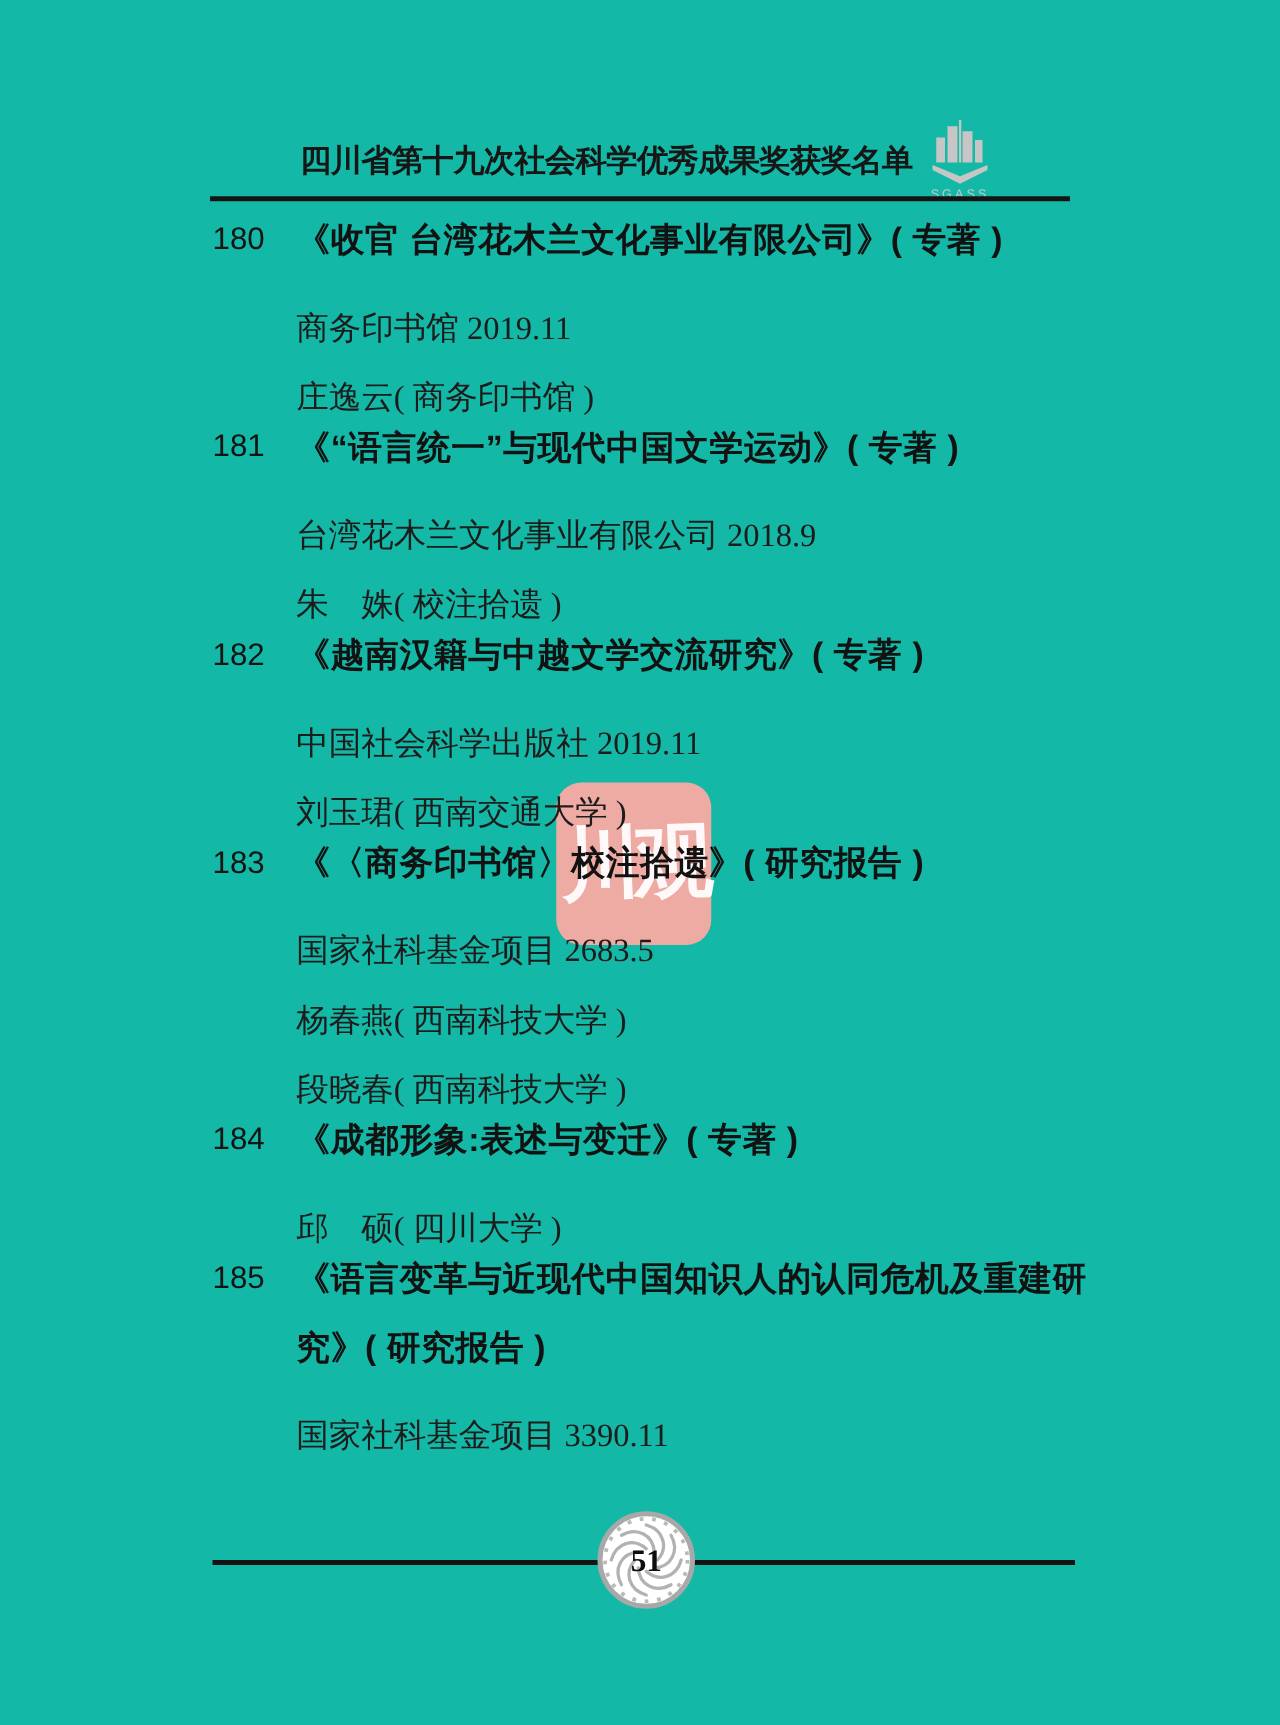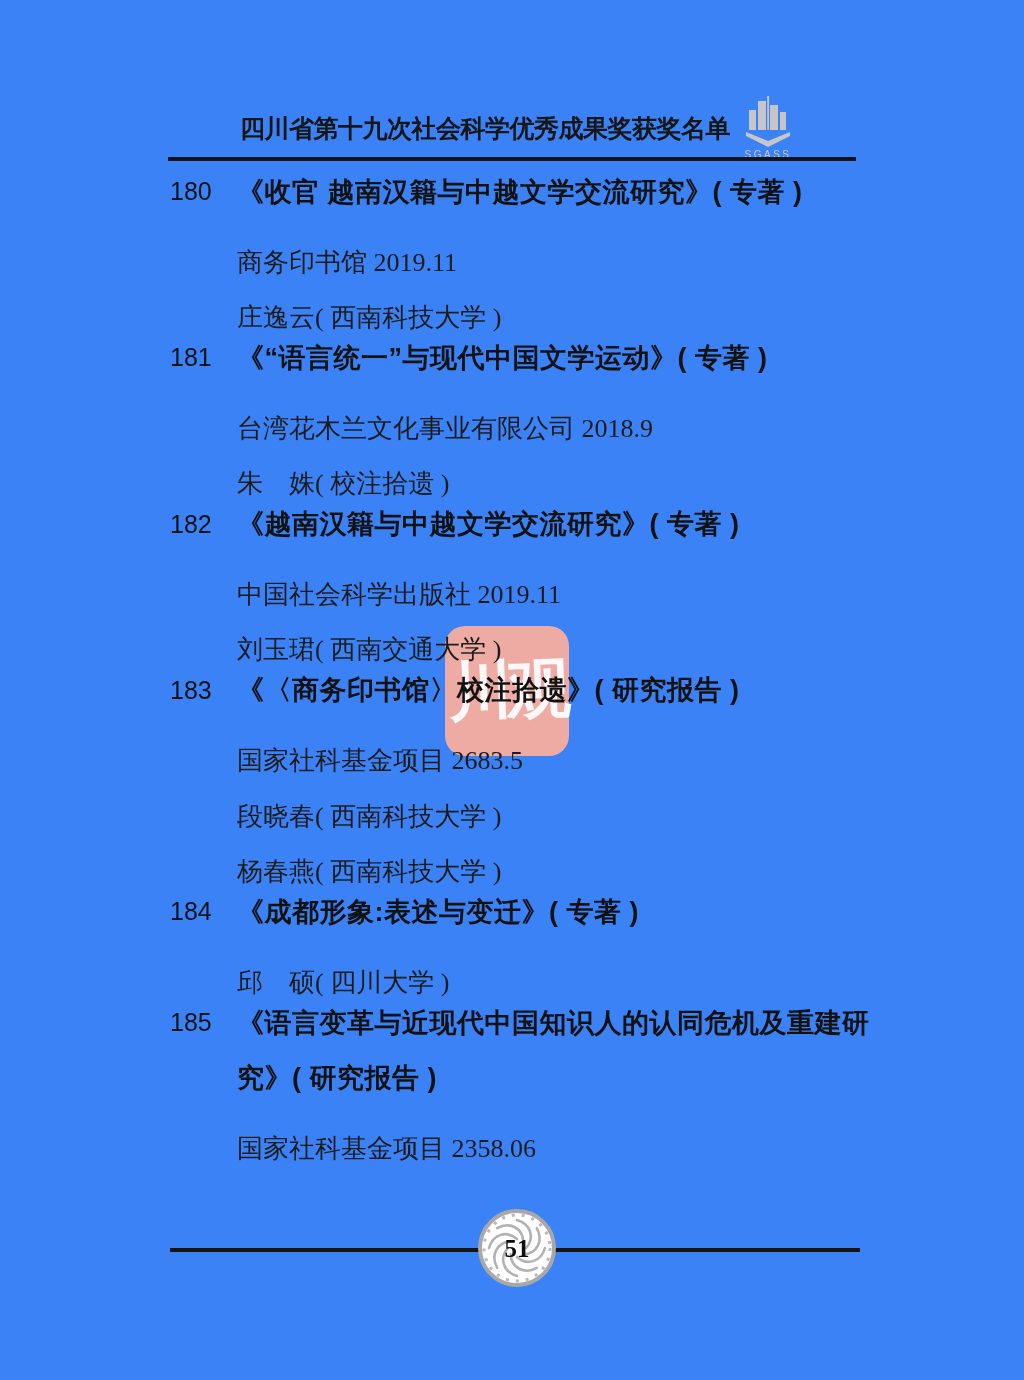--- a/index.html
+++ b/index.html
@@ -1,19 +1,19 @@
 <!DOCTYPE html>
 <html><head>
 <meta charset="utf-8">
 <style>
   html,body{margin:0;padding:0;background:#888;}
   #page{
     position:relative;
     width:1024px;height:1380px;
-    background:#3b82f6;
+    background:#14b8a6;
     overflow:hidden;
     font-family:"Liberation Sans",sans-serif;
     color:#111;
     margin:0 auto;
   }
   
   #header-title{
     position:absolute;left:240px;top:112px;
     font-size:25px;font-weight:600;letter-spacing:-0.5px;
     color:#161616;white-space:nowrap;
@@ -91,27 +91,27 @@
   <div id="header-rule"></div>
 
   <div id="watermark" style="background: rgb(237, 171, 164);">
     <span style="color: rgba(255, 255, 255, 0.92);">川观</span>
   </div>
 
   <div id="content">
       <div>
         <div class="line">
           <span class="entry-num">180</span>
-          <span class="title-text">《收官 越南汉籍与中越文学交流研究》( 专著 )</span>
+          <span class="title-text">《收官 台湾花木兰文化事业有限公司》( 专著 )</span>
         </div>
         <div class="line">
           <span class="detail-text">商务印书馆 2019.11</span>
         </div>
         <div class="line">
-          <span class="detail-text">庄逸云( 西南科技大学 )</span>
+          <span class="detail-text">庄逸云( 商务印书馆 )</span>
         </div>
       </div>
       <div>
         <div class="line">
           <span class="entry-num">181</span>
           <span class="title-text">《“语言统一”与现代中国文学运动》( 专著 )</span>
         </div>
         <div class="line">
           <span class="detail-text">台湾花木兰文化事业有限公司 2018.9</span>
         </div>
@@ -133,45 +133,45 @@
       </div>
       <div>
         <div class="line">
           <span class="entry-num">183</span>
           <span class="title-text">《〈商务印书馆〉校注拾遗》( 研究报告 )</span>
         </div>
         <div class="line">
           <span class="detail-text">国家社科基金项目 2683.5</span>
         </div>
         <div class="line">
-          <span class="detail-text">段晓春( 西南科技大学 )</span>
+          <span class="detail-text">杨春燕( 西南科技大学 )</span>
         </div>
         <div class="line">
-          <span class="detail-text">杨春燕( 西南科技大学 )</span>
+          <span class="detail-text">段晓春( 西南科技大学 )</span>
         </div>
       </div>
       <div>
         <div class="line">
           <span class="entry-num">184</span>
           <span class="title-text">《成都形象:表述与变迁》( 专著 )</span>
         </div>
         <div class="line">
           <span class="detail-text">邱　硕( 四川大学 )</span>
         </div>
       </div>
       <div>
         <div class="line">
           <span class="entry-num">185</span>
           <span class="title-text">《语言变革与近现代中国知识人的认同危机及重建研</span>
         </div>
         <div class="line">
           <span class="title-text">究》( 研究报告 )</span>
         </div>
         <div class="line">
-          <span class="detail-text">国家社科基金项目 2358.06</span>
+          <span class="detail-text">国家社科基金项目 3390.11</span>
         </div>
       </div>
     </div>
 
   <div id="footer-rule"></div>
 
   <svg id="medallion" viewBox="0 0 80 80">
     <circle cx="40" cy="40" r="37" fill="#ffffff" stroke="#a8a8a8" stroke-width="4"></circle>
     <circle cx="40" cy="40" r="33" fill="none" stroke="#b9b9b9" stroke-width="3" stroke-dasharray="3 7"></circle>
     <g fill="none" stroke="#b2b2b2" stroke-width="2.6" stroke-linecap="round">

